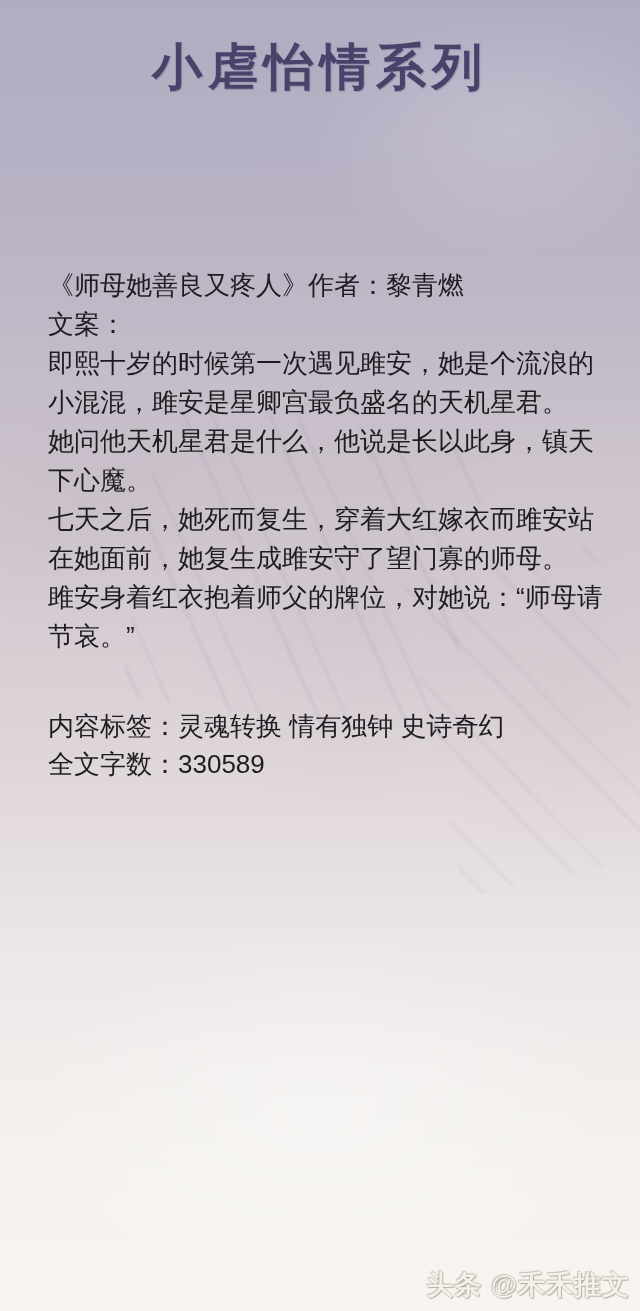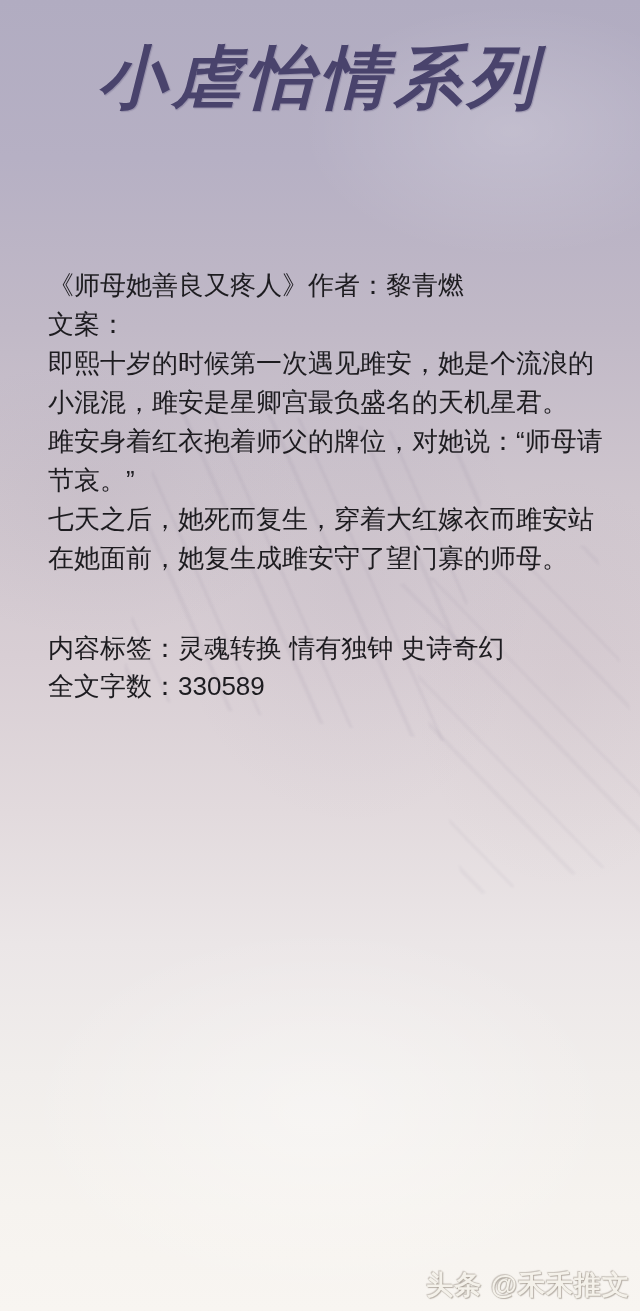--- a/index.html
+++ b/index.html
@@ -50,22 +50,21 @@
 
   .series-title {
     position: absolute;
     top: 38px;
     left: 0;
     right: 0;
     margin: 0;
     text-align: center;
     font-family: "DejaVu Serif", serif;
     font-weight: bold;
-    font-style: italic;
-    font-size: 68px;
+    font-size: 50px;
     line-height: 1.15;
     letter-spacing: 6px;
     color: #49436c;
     text-shadow: 1px 1px 1px rgba(60,52,95,0.25);
   }
 
   .content {
     position: absolute;
     top: 266px;
     left: 0;
@@ -107,22 +106,23 @@
 
   <h1 class="series-title">小虐怡情系列</h1>
 
   <div class="content">
 
     <p><span>《师母她善良又疼人》</span><span>作者：</span><span>黎青燃</span></p>
 
     <p>文案：</p>
 
     <p>即熙十岁的时候第一次遇见雎安，她是个流浪的小混混，雎安是星卿宫最负盛名的天机星君。</p>
+    <p>她问他天机星君是什么，他说是长以此身，镇天下心魔。</p>
+    <p>七天之后，她死而复生，穿着大红嫁衣而雎安站在她面前，她复生成雎安守了望门寡的师母。</p>
     <p>雎安身着红衣抱着师父的牌位，对她说：“师母请节哀。”</p>
-    <p>七天之后，她死而复生，穿着大红嫁衣而雎安站在她面前，她复生成雎安守了望门寡的师母。</p>
 
     <div class="meta">
       <p><span>内容标签：</span><span>灵魂转换 情有独钟 史诗奇幻</span></p>
       <p><span>全文字数：</span><span>330589</span></p>
     </div>
 
   </div>
 
   <div class="watermark">头条 @禾禾推文</div>
 

